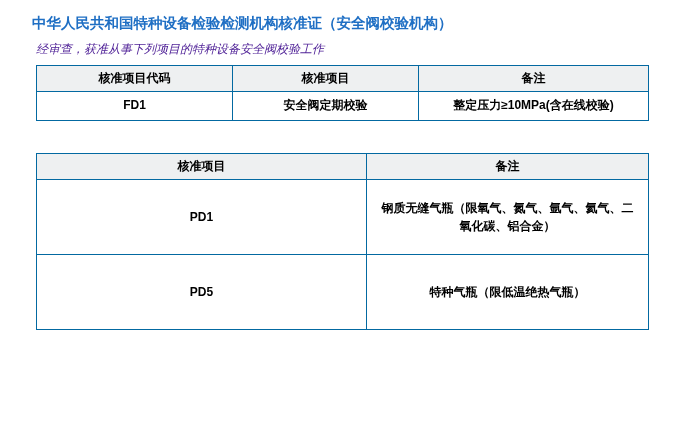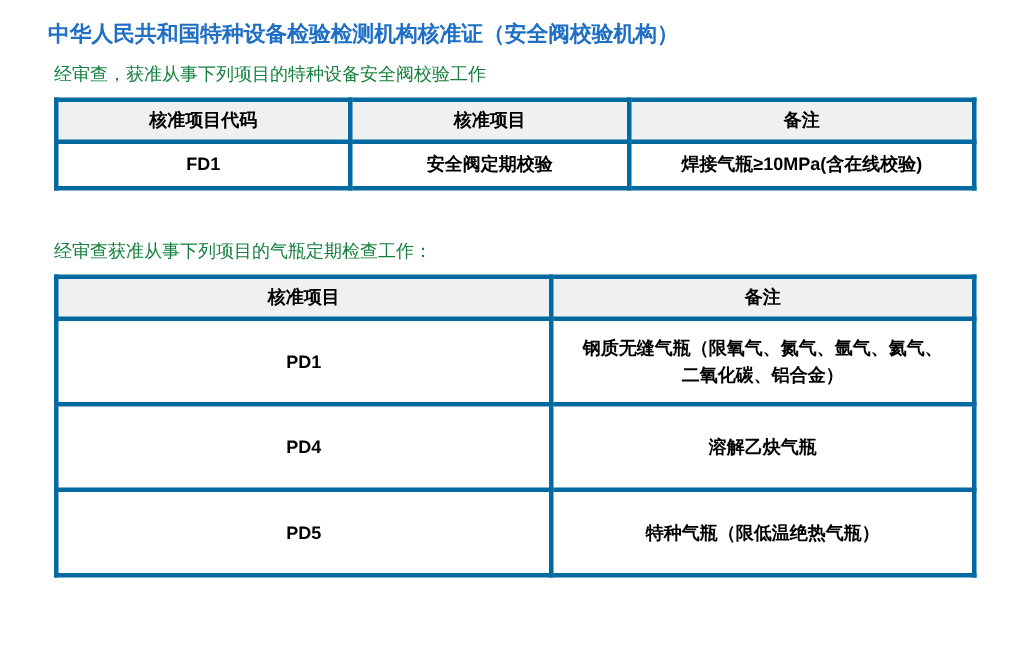--- a/index.html
+++ b/index.html
@@ -30,52 +30,53 @@
     font-weight: bold;
     font-size: 14.5px;
     letter-spacing: 0px;
     margin: 4px 0 8px 14px;
     line-height: 1.3;
   }
   .section-intro {
     font-size: 12px;
     margin: 0 0 7px 18px;
     line-height: 1.4;
-    color: #15803d;
+    color: #4c1d95;
+    font-style: italic;
   }
   table.doc-table {
     border-collapse: collapse;
     width: 612px;
     margin-left: 18px;
     table-layout: fixed;
   }
   table.doc-table td,
   table.doc-table th {
-    border: 3px solid #0369a1;
+    border: 1px solid #0369a1;
     text-align: center;
     vertical-align: middle;
     font-size: 12px;
     font-weight: bold;
     padding: 4px 6px;
     line-height: 1.45;
   }
   table.doc-table thead td {
     background: #eef0f1;
   }
   
   .t1 col.c1 { width: 196px; }
   .t1 col.c2 { width: 186px; }
   .t1 col.c3 { width: 230px; }
   .t1 tbody td { height: 20px; }
   
   .t2 col.c1 { width: 330px; }
   .t2 col.c2 { width: 282px; }
   .t2 tbody td { height: 46px; }
   .t2 tbody td.wrap {
-    padding: 4px 14px;
+    padding: 14px 14px;
     line-height: 1.5;
   }
   .spacer-lg { height: 26px; }
 </style>
 </head>
 <body>
 
 <div class="page">
 
   <div class="section">
@@ -91,51 +92,46 @@
         <tr>
           <td>核准项目代码</td>
           <td>核准项目</td>
           <td>备注</td>
         </tr>
       </thead>
       <tbody>
         <tr>
           <td>FD1</td>
           <td>安全阀定期校验</td>
-          <td>焊接气瓶≥10MPa(含在线校验)</td>
+          <td>整定压力≥10MPa(含在线校验)</td>
         </tr>
       </tbody>
     </table>
   </div>
 
   <div class="spacer-lg"></div>
 
   <div class="section">
-    <div class="section-intro">经审查获准从事下列项目的气瓶定期检查工作：</div>
     <table class="doc-table t2">
       <colgroup>
           <col class="c1">
           <col class="c2">
         </colgroup>
       <thead>
         <tr>
           <td>核准项目</td>
           <td>备注</td>
         </tr>
       </thead>
       <tbody>
         <tr>
           <td>PD1</td>
           <td class="wrap">钢质无缝气瓶（限氧气、氮气、氩气、氦气、二氧化碳、铝合金）</td>
         </tr>
         <tr>
-          <td>PD4</td>
-          <td class="wrap">溶解乙炔气瓶</td>
-        </tr>
-        <tr>
           <td>PD5</td>
           <td class="wrap">特种气瓶（限低温绝热气瓶）</td>
         </tr>
       </tbody>
     </table>
   </div>
 
 </div>
 
 </body></html>

